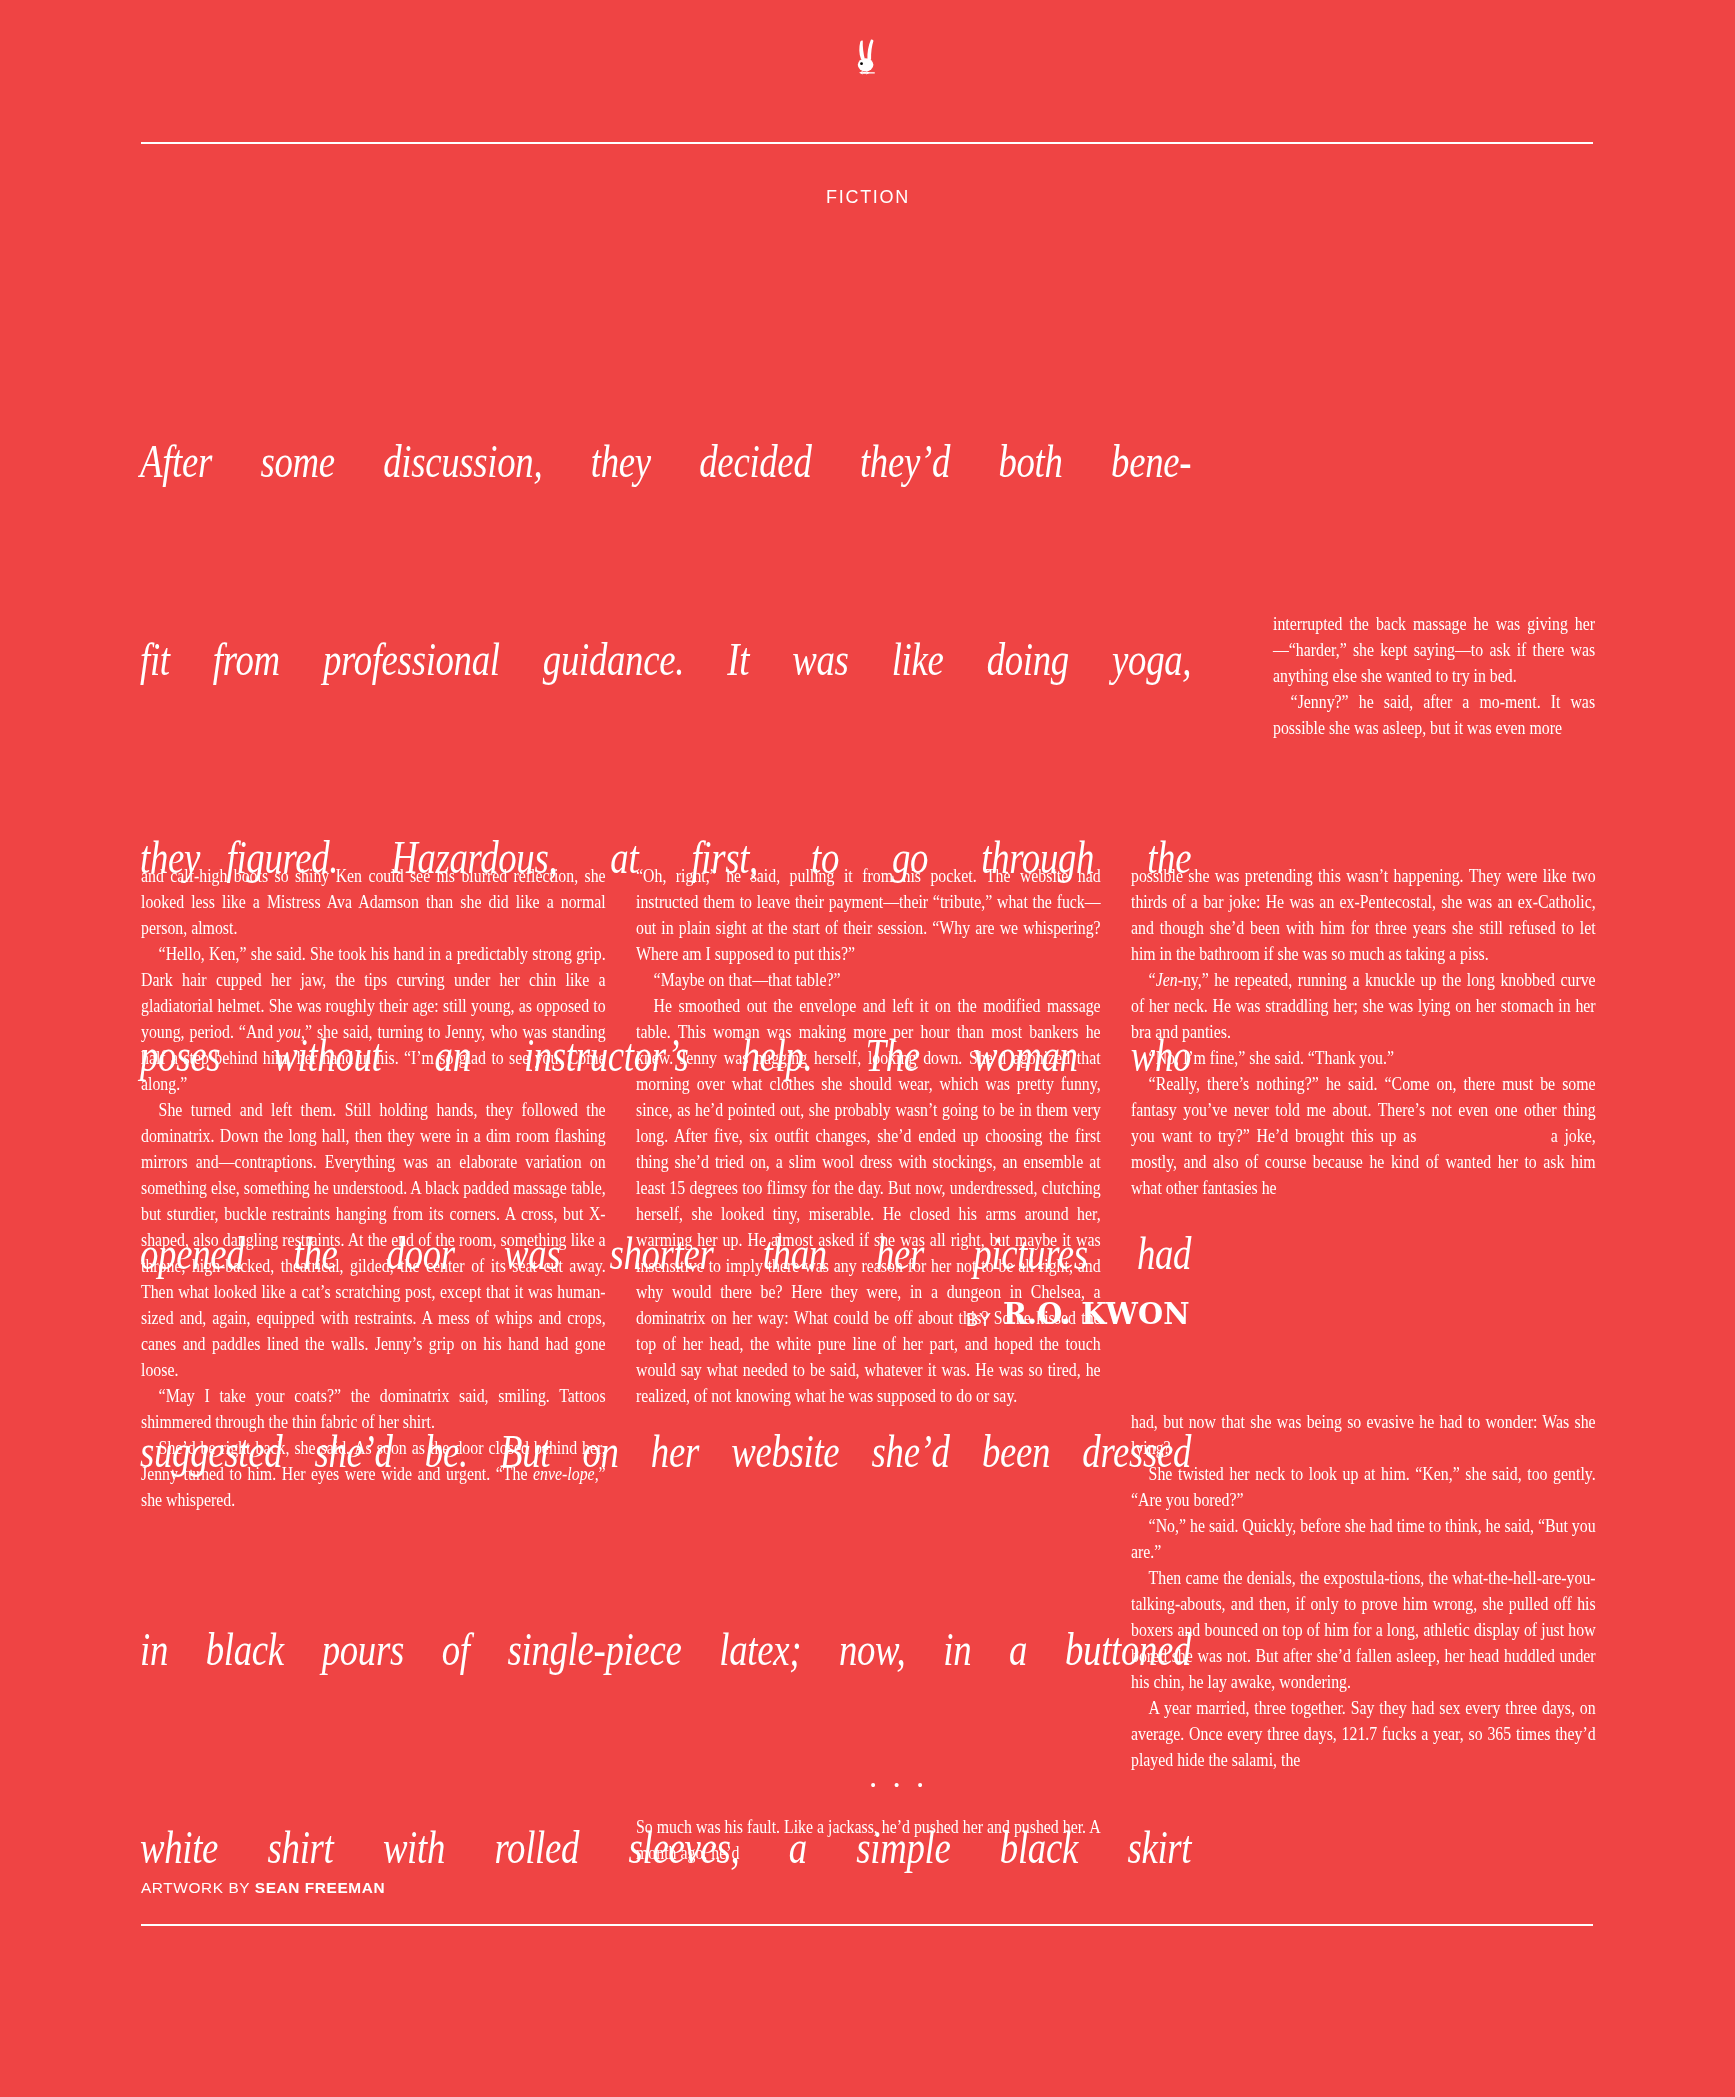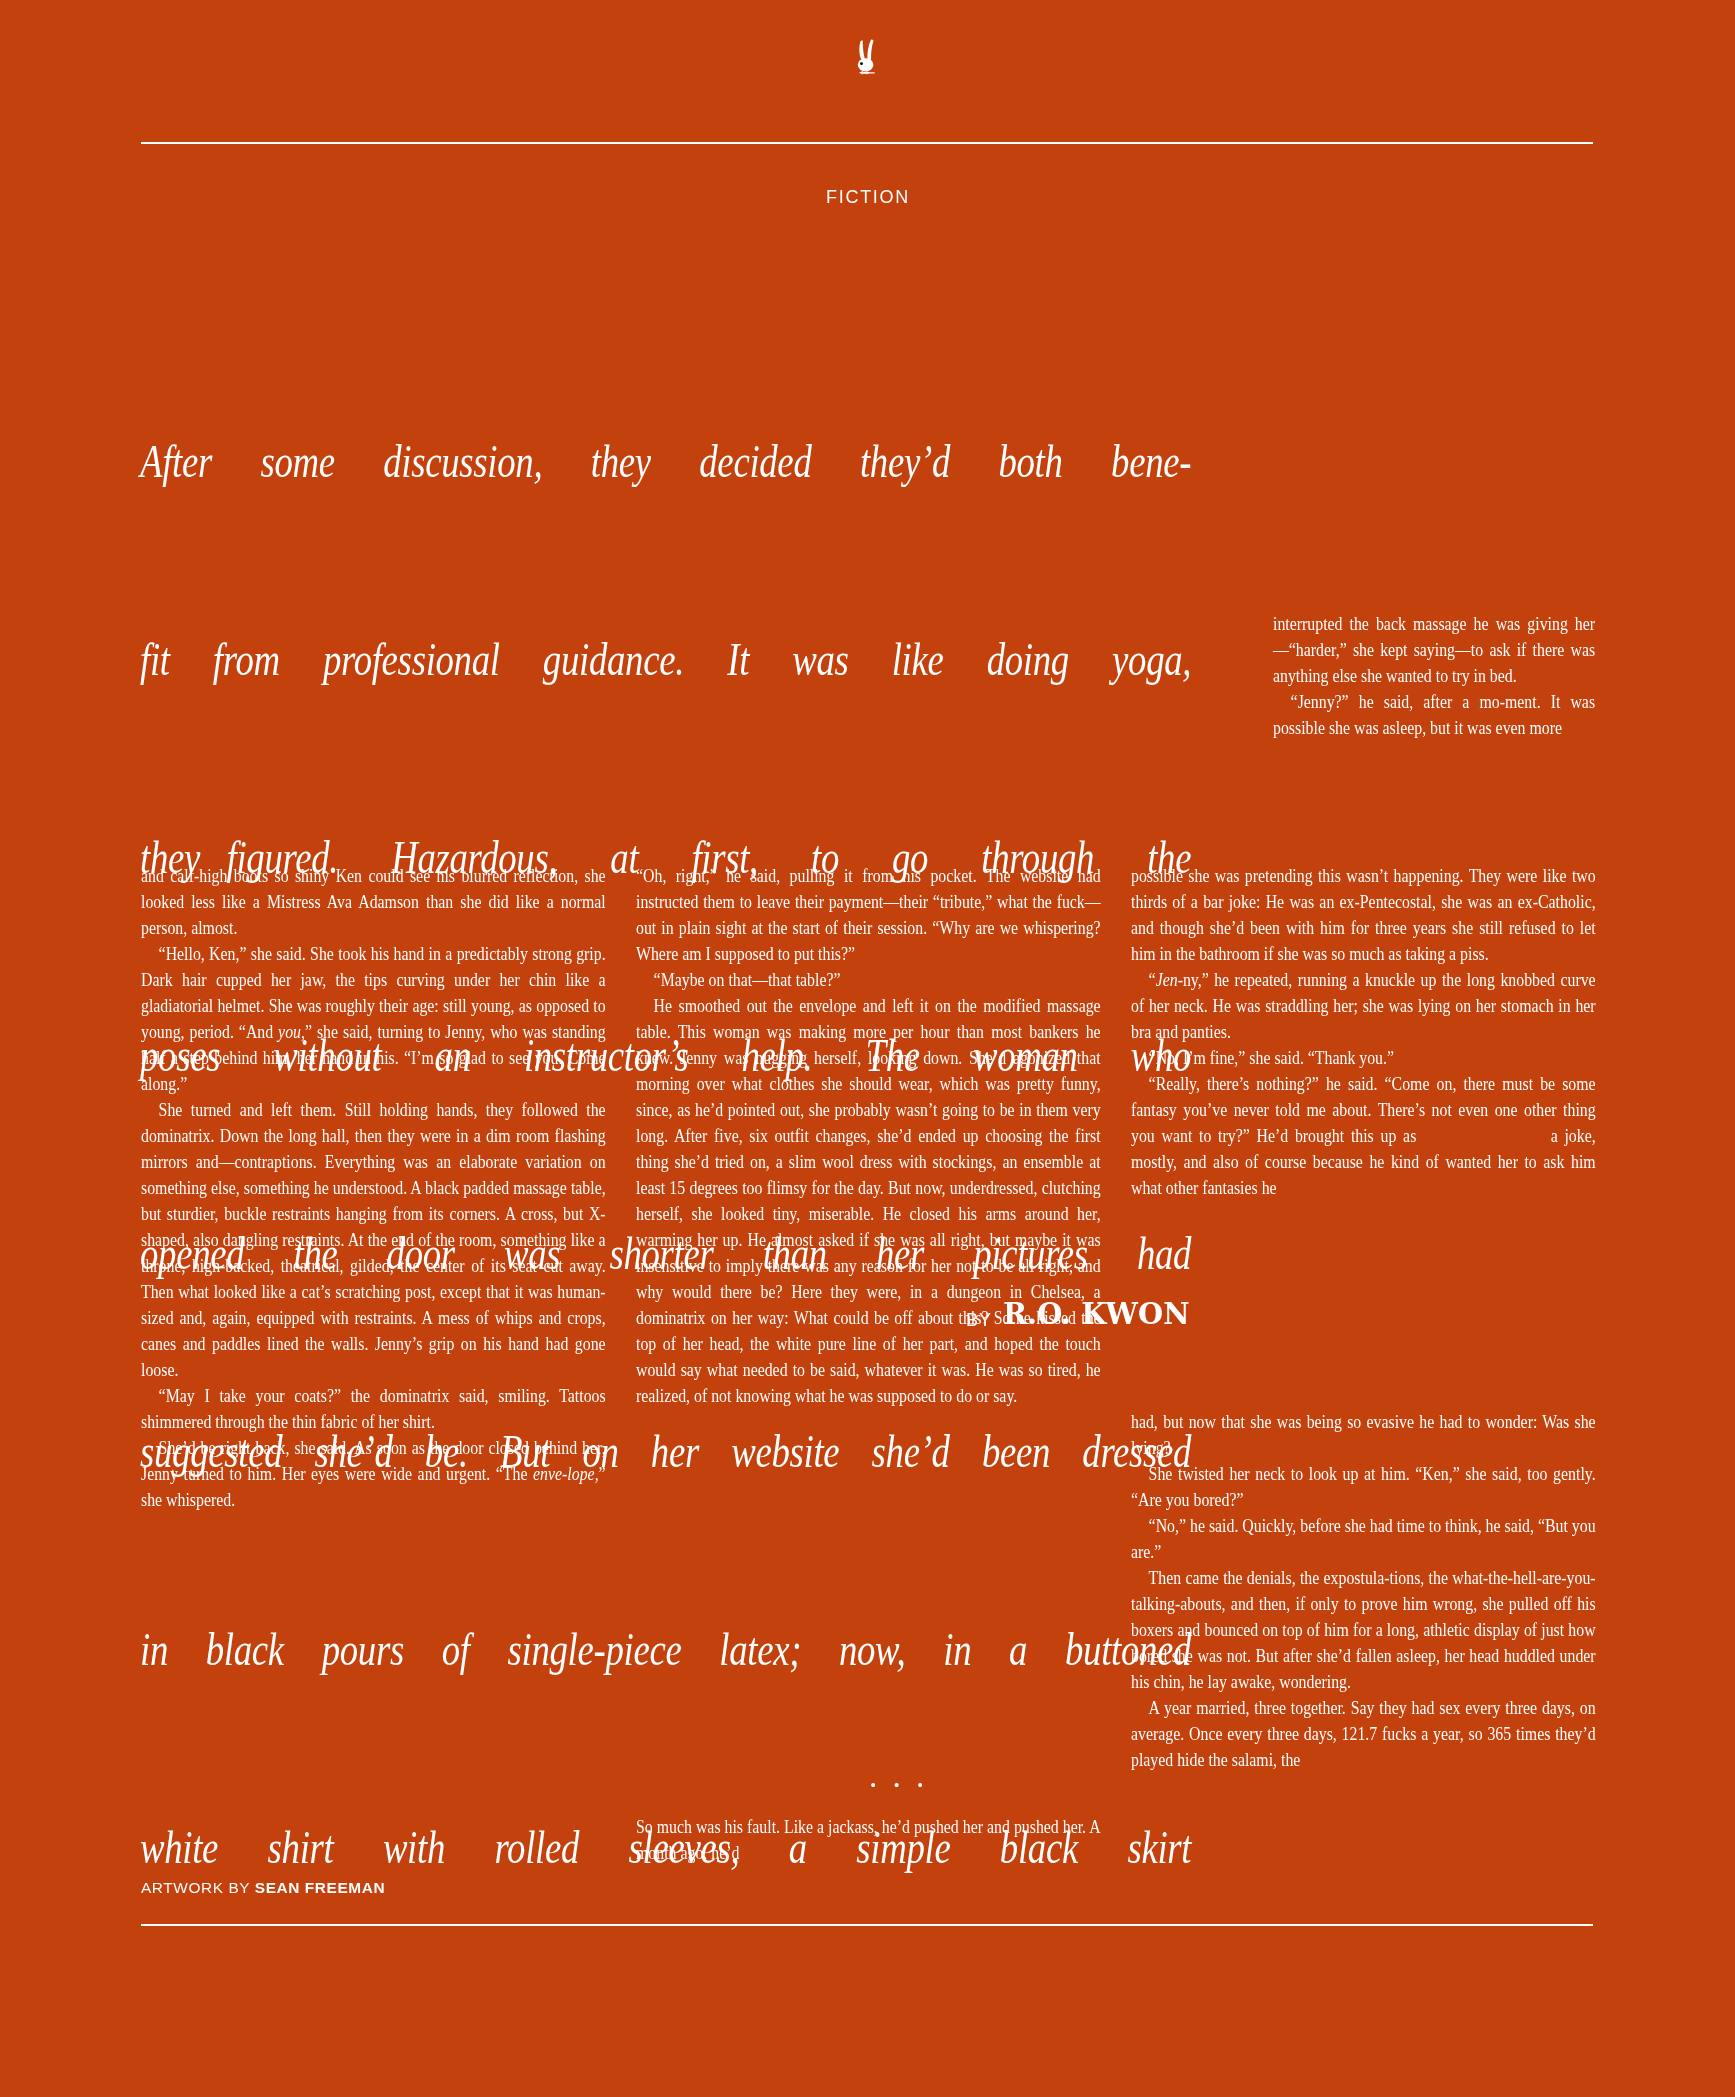--- a/index.html
+++ b/index.html
@@ -14,21 +14,21 @@
     overflow: hidden;
     font-family: "Liberation Serif", "DejaVu Serif", serif;
     color: #ffffff;
     -webkit-font-smoothing: antialiased;
   }
 
   .page {
     position: relative;
     width: 1736px;
     height: 2097px;
-    background: #c2410c;
+    background: #ef4444;
   }
 
   
   .bunny-wrap {
     position: absolute;
     left: 0;
     top: 39px;
     width: 1736px;
     text-align: center;
   }

